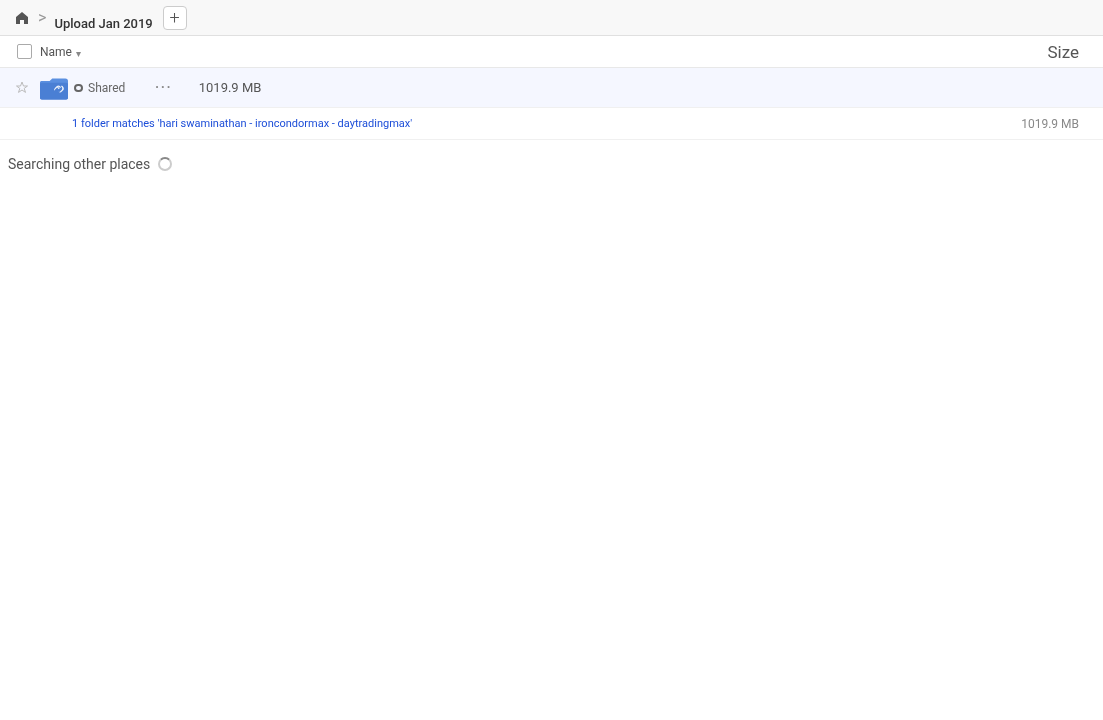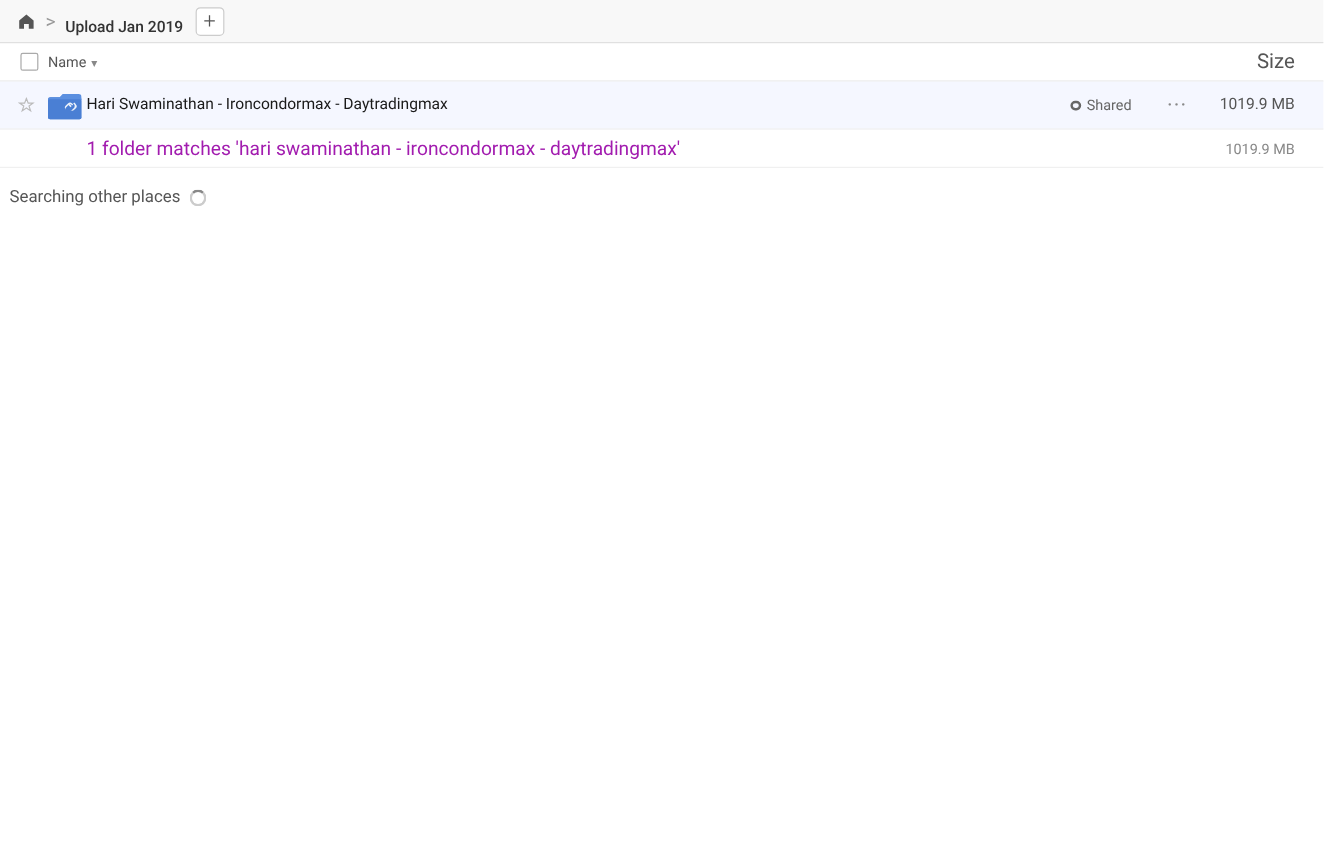--- a/index.html
+++ b/index.html
@@ -193,37 +193,37 @@
     .match-info-row {
       display: flex;
       align-items: center;
       height: 32px;
       padding: 0 8px 0 72px;
       border-bottom: 1px solid #f0f0f0;
     }
 
     .match-info-text {
       flex: 1;
-      font-size: 16px;
-      color: #a21caf;
+      font-size: 11px;
+      color: #1d4ed8;
     }
 
     .match-size {
       width: 100px;
       text-align: right;
       font-size: 12px;
       color: #888;
       padding-right: 16px;
       flex-shrink: 0;
     }
 
     
     .searching-row {
       display: flex;
-      align-items: flex-end;
+      align-items: center;
       padding: 16px 8px 8px 8px;
       gap: 8px;
     }
 
     .searching-text {
       font-size: 14px;
       color: #555;
       font-weight: 400;
     }
 
@@ -289,21 +289,20 @@
       <path d="M0 8 Q0 5 3 5 L11 5 L14 2 L29 2 Q32 2 32 5 L32 8Z" fill="#5a8fe0"></path>
       <rect x="0" y="7" width="32" height="19" rx="2" ry="2" fill="#4a7fd4"></rect>
 
       <g transform="translate(19, 13)">
         <path d="M-2 4 Q-4 2 -2 0 L0 -2 Q2 -4 4 -2 L5 -1 L4 0 L3 -1 Q2 -2 0 0 L-2 2 Q-3 3 -2 4Z" fill="white" opacity="0.9"></path>
         <path d="M2 4 Q4 6 6 4 L8 2 Q9 0 7 -2 L6 -3 L5 -2 L6 -1 Q7 0 6 2 L4 4 Q3 5 2 4Z" fill="white" opacity="0.9"></path>
         <line x1="1" y1="-1" x2="3" y2="1" stroke="white" stroke-width="1.5" opacity="0.9"></line>
       </g>
     </svg>
   </div>
-  <div class="file-name">Hari Swaminathan - Ironcondormax - Daytradingmax</div>
   <div class="shared-badge">
     <svg width="12" height="12" viewBox="0 0 12 12">
       <path d="M4 6a2 2 0 0 1 2-2h1a2 2 0 1 1 0 4H6a2 2 0 0 1-2-2zm-2 0a4 4 0 0 0 4 4h1a4 4 0 1 0 0-8H6a4 4 0 0 0-4 4z" fill="#666" fill-rule="evenodd" clip-rule="evenodd"></path>
     </svg>
     <span>Shared</span>
   </div>
   <div class="more-btn">···</div>
   <div class="file-size">1019.9 MB</div>
 </div>
 

